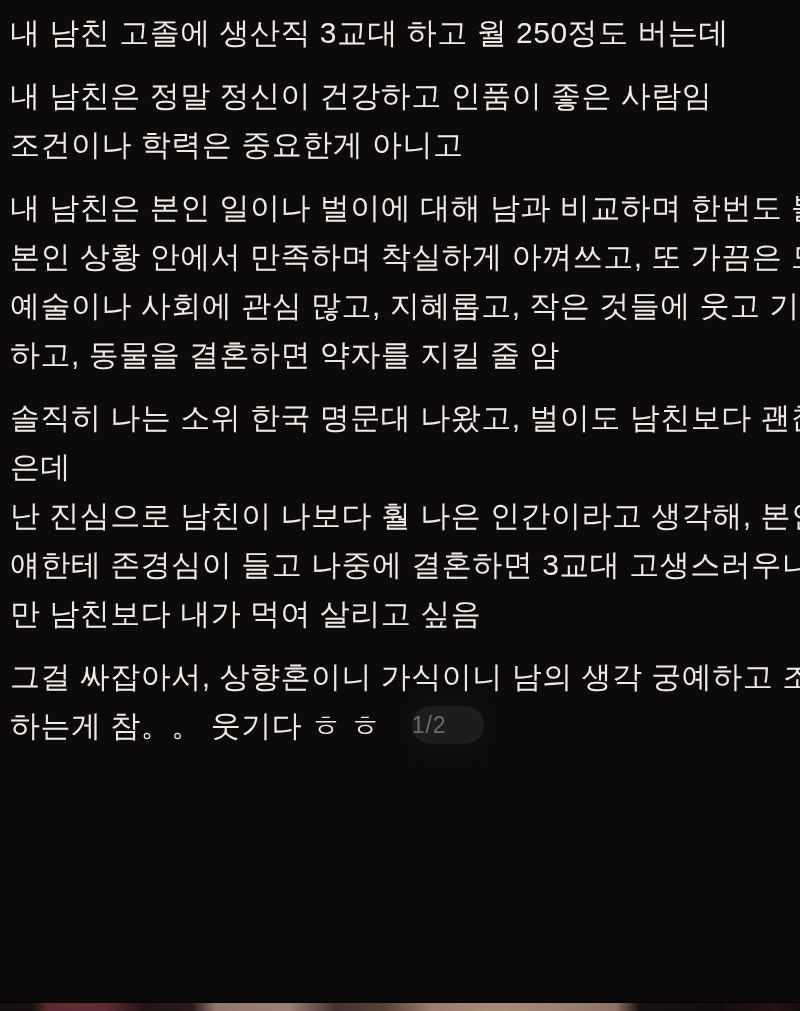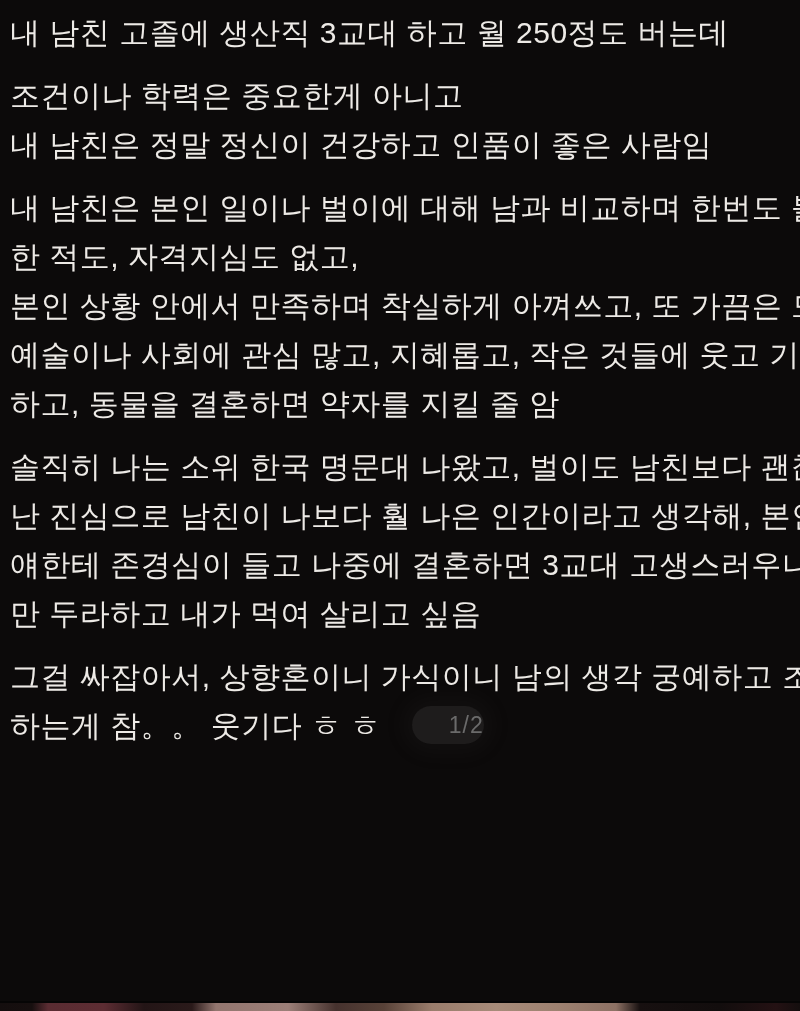--- a/index.html
+++ b/index.html
@@ -32,21 +32,21 @@
     white-space: nowrap;
   }
   .badge {
     display: inline-block;
     vertical-align: middle;
     margin-left: 22px;
     margin-top: -6px;
     min-width: 72px;
     height: 38px;
     line-height: 38px;
-    text-align: right;
+    text-align: left;
     border-radius: 19px;
     background: rgba(125, 125, 125, 0.16);
     box-shadow: 0 0 20px 10px rgba(90, 90, 90, 0.07);
     color: #6b6b6b;
     font-size: 23px;
     letter-spacing: 1px;
   }
   .bottom-strip {
     position: absolute;
     left: 0; right: 0; bottom: 0;
@@ -67,37 +67,37 @@
 <body>
 
 <div class="screen">
   <div class="text-block">
 
     <div class="para">
       <span class="line">내 남친 고졸에 생산직 3교대 하고 월 250정도 버는데</span>
     </div>
 
     <div class="para">
+      <span class="line">내 남친은 정말 정신이 건강하고 인품이 좋은 사람임</span>
       <span class="line">조건이나 학력은 중요한게 아니고</span>
-      <span class="line">내 남친은 정말 정신이 건강하고 인품이 좋은 사람임</span>
     </div>
 
     <div class="para">
       <span class="line">내 남친은 본인 일이나 벌이에 대해 남과 비교하며 한번도 불평</span>
-      <span class="line">한 적도, 자격지심도 없고,</span>
       <span class="line">본인 상황 안에서 만족하며 착실하게 아껴쓰고, 또 가끔은 모</span>
       <span class="line">예술이나 사회에 관심 많고, 지혜롭고, 작은 것들에 웃고 기뻐</span>
       <span class="line">하고, 동물을 결혼하면 약자를 지킬 줄 암</span>
     </div>
 
     <div class="para">
       <span class="line">솔직히 나는 소위 한국 명문대 나왔고, 벌이도 남친보다 괜찮</span>
+      <span class="line">은데</span>
       <span class="line">난 진심으로 남친이 나보다 훨 나은 인간이라고 생각해, 본인</span>
       <span class="line">얘한테 존경심이 들고 나중에 결혼하면 3교대 고생스러우니 그</span>
-      <span class="line">만 두라하고 내가 먹여 살리고 싶음</span>
+      <span class="line">만 남친보다 내가 먹여 살리고 싶음</span>
     </div>
 
     <div class="para">
       <span class="line">그걸 싸잡아서, 상향혼이니 가식이니 남의 생각 궁예하고 조롱</span>
       <span class="line">
         <span>하는게 참。。 웃기다 ㅎ ㅎ</span>
         <span class="badge">1/2</span>
       </span>
     </div>
 

